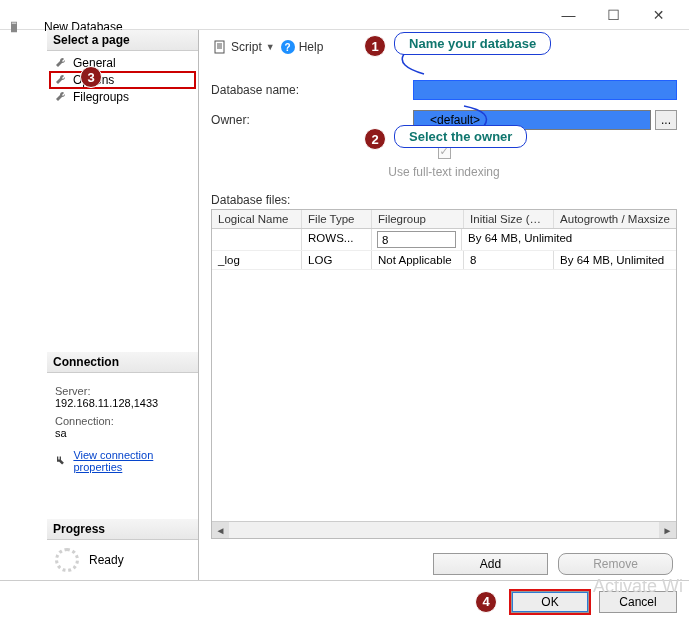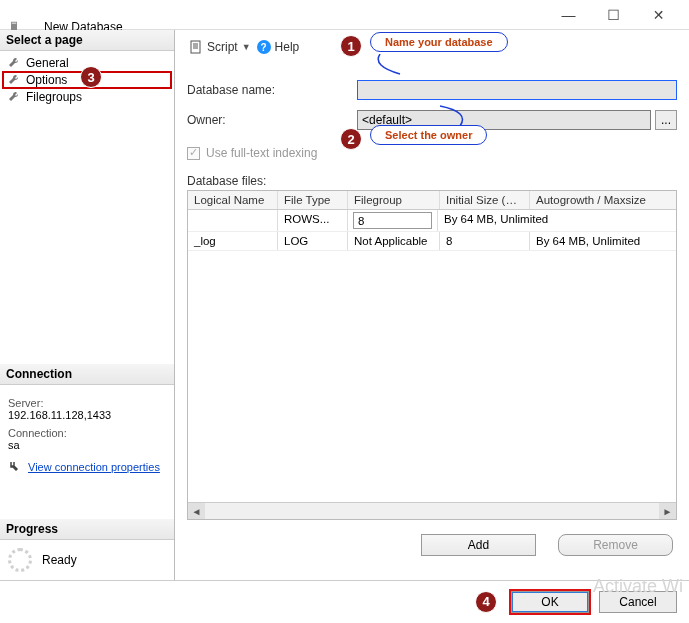--- a/index.html
+++ b/index.html
@@ -38,20 +38,21 @@
   .dialog-body {
     display: flex;
     height: 550px;
   }
   .leftpane {
     width: 175px;
     border-right: 1px solid #bbb;
     display: flex;
     flex-direction: column;
     background: #fff;
+    margin-left: 47px;
   }
   .section-head {
     background: linear-gradient(#f5f5f5,#e8e8e8);
     border-bottom: 1px solid #ccc;
     padding: 3px 6px;
     font-weight: bold;
   }
   .nav-list { flex: 0 0 auto; padding: 4px 2px; }
   .nav-item {
     display: flex; align-items: center; gap: 6px;
@@ -84,28 +85,28 @@
     padding: 0 0 10px 2px;
   }
   .toolbar-item { display:flex; align-items:center; gap:4px; color:#333; }
   .help-icon {
     width:14px;height:14px;border-radius:50%;background:#1e90ff;color:#fff;
     font-size:10px; display:flex;align-items:center;justify-content:center;font-weight:bold;
   }
   .form-row { display:flex; align-items:center; margin-bottom:10px; }
   .form-row .flabel { width: 170px; color:#333; }
   .txt {
-    border:1px solid #7a7a7a; height:20px; padding:1px 4px; font:inherit; background:#e5e5e5;
+    border:1px solid #7a7a7a; height:20px; padding:1px 16px; font:inherit; background:#3b82f6;margin-left:32px;
   }
   .txt.focused { border:1.5px solid #2060ff; }
   .dots-btn {
     width:22px; height:20px; border:1px solid #999; background:#eee; margin-left:4px;
     display:flex;align-items:center;justify-content:center;font-size:12px;
   }
-  .chk-row { display:flex; align-items:center; gap:6px; color:#999; margin:6px 0 14px; }
+  .chk-row { display:flex; align-items:center; gap:6px; color:#999; margin:6px 0 14px;flex-direction:column; }
   .chk {
     width:13px;height:13px;border:1px solid #aaa;background:#fafafa;position:relative;
   }
   .chk::after{
     content:"✓"; font-size:11px; color:#aaa; position:absolute; top:-2px; left:1px;
   }
   .section-label { color:#333; margin-bottom:2px; }
   .grid {
     border:1px solid #bbb;
     height: 330px;
@@ -122,21 +123,21 @@
   .grid-row { display:flex; border-bottom:1px solid #eee; }
   .cell-edit { border:1px solid #999; margin:-1px; padding:0 4px; background:#fff; height:17px; display:flex;align-items:center; }
   .grid-fill { flex:1; background:#fff; }
   .hscroll {
     height:17px; background:#f0f0f0; border-top:1px solid #ccc;
     display:flex; align-items:center;
   }
   .hscroll .arrow{width:17px;height:17px;background:#e0e0e0;display:flex;align-items:center;justify-content:center;font-size:10px;color:#555;}
   .hscroll .track{flex:1;}
   .bottom-btns {
-    display:flex; justify-content:flex-end; gap:22px;
+    display:flex; justify-content:flex-end; gap:10px;
     padding:14px 4px 0 0;
   }
   .btn {
     width:115px; height:22px; border:1px solid #999;
     background:linear-gradient(#f7f7f7,#eaeaea);
     display:flex;align-items:center;justify-content:center;
   }
   .btn.disabled{ color:#999;border-radius:8px; }
   .dialog-footer {
     height: 42px; border-top:1px solid #ccc;
@@ -144,22 +145,22 @@
     gap:8px; padding:0 12px; position:relative;
   }
   .fbtn {
     width:78px; height:22px; border:1px solid #999; background:#ededed;
     display:flex;align-items:center;justify-content:center;
   }
   .fbtn.default{ box-shadow: inset 0 0 0 1px #2d7bd4; }
   .redbox { border:2px solid #d11; padding:0; }
   .callout {
     position:absolute; background:#fff; border:1.5px solid #1b3ed6;
-    border-radius:10px; padding:3px 14px; color:#c2410c; font-weight:bold;
-    font-size:11px; white-space:nowrap;
+    border-radius:10px; padding:3px 14px; color:#0f766e; font-weight:bold;
+    font-size:13px; white-space:nowrap;
   }
   .callout-tail {
     position:absolute; width:50px; height:22px; pointer-events:none;
   }
   .num-badge {
     position:absolute; width:22px;height:22px;border-radius:50%;background:#8e1a1a;color:#fff;
     display:flex;align-items:center;justify-content:center;font-weight:bold;font-size:13px;
     border:1px solid #fff;
   }
   .watermark {

